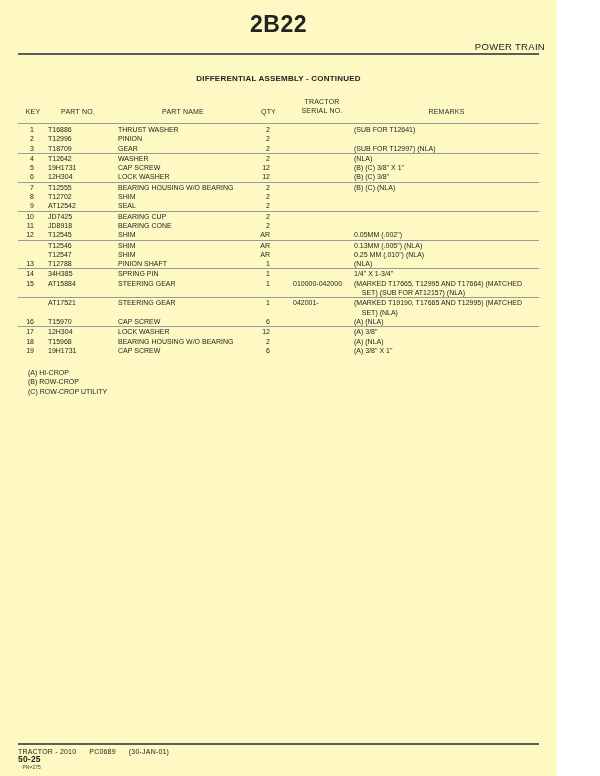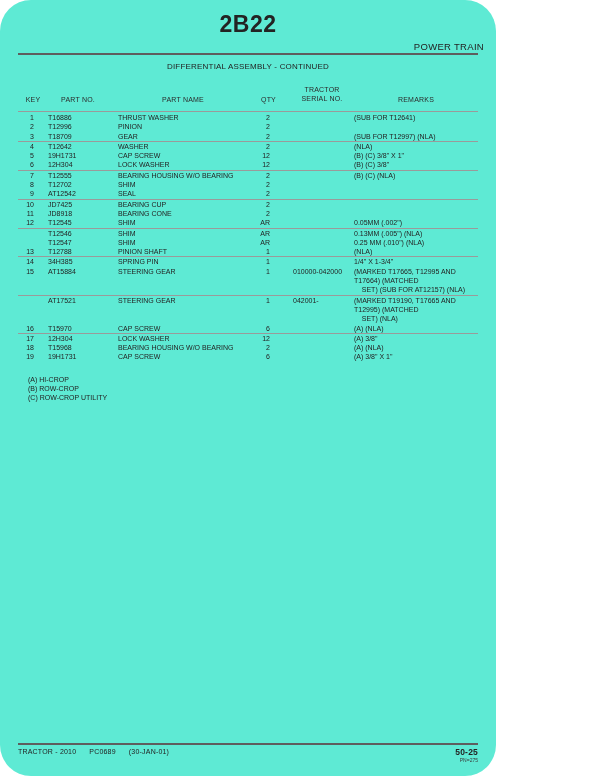--- a/index.html
+++ b/index.html
@@ -1,47 +1,46 @@
 <!DOCTYPE html>
 <html><head>
 <meta charset="utf-8">
 <style>
   html,body { margin:0; padding:0; background:#ffffff; }
   .page {
     position:relative;
-    width:496px; height:776px;
-    background:#5eead4;
+    width:557px; height:776px;
+    background:#fef9c3;
     font-family:"Liberation Sans", sans-serif;
     color:#232323;
     overflow:hidden;
-    border-radius:31px;
   }
   
   .sec-code {
     text-align:center;
     font-size:23px;
     font-weight:bold;
     letter-spacing:0.5px;
     padding-top:11px;
   }
   .sec-title {
     margin:0 12px;
     text-align:right;
     font-size:9.5px;
     letter-spacing:0.3px;
     padding-top:3px;
     padding-bottom:1px;
   }
   .rule { margin:0 18px; border-top:2px solid #5e5e5e; }
   .subtitle {
     text-align:center;
-    font-weight:normal;
+    font-weight:bold;
     font-size:8px;
     letter-spacing:0.2px;
-    margin-top:7px;
+    margin-top:19px;
   }
   
   .table { margin:0 18px; font-size:7px; }
   .t-head { display:flex; align-items:flex-end; margin-top:15px; margin-bottom:8px; color:#2b2b2b; }
   .t-head .hc { text-align:center; letter-spacing:0.2px; }
   .t-head .c-key { position:relative; left:7px; }
   .t-head .c-qty { position:relative; left:6px; text-align:right; }
   .serial-head { line-height:8.5px; }
   .c-key     { width:16px; text-align:right; flex:none; }
   .c-part    { margin-left:14px; width:60px; flex:none; }
@@ -54,21 +53,21 @@
   .t-row.sep { border-bottom:1px solid #9a9a9a; }
   
   .footnotes { margin:13px 0 0 28px; font-size:7px; line-height:9.3px; }
   .footnote { display:block; }
   
   .footer {
     position:absolute;
     left:18px; right:18px; top:743px;
     border-top:2px solid #5e5e5e;
   }
-  .footer-inner { display:flex; justify-content:space-between; align-items:flex-start; padding-top:3px; }
+  .footer-inner { display:flex; justify-content:space-between; align-items:flex-start; padding-top:3px;flex-direction:column; }
   .footer-left { font-size:7px; letter-spacing:0.2px; }
   .footer-left span { margin-right:13px; }
   .footer-right { text-align:right; line-height:8px; }
   .page-num { font-size:8.5px; font-weight:bold; letter-spacing:0.2px; }
   .pn-num   { font-size:5px; color:#3a3a3a; }
 </style>
 </head>
 <body>
 
 <div class="page">

